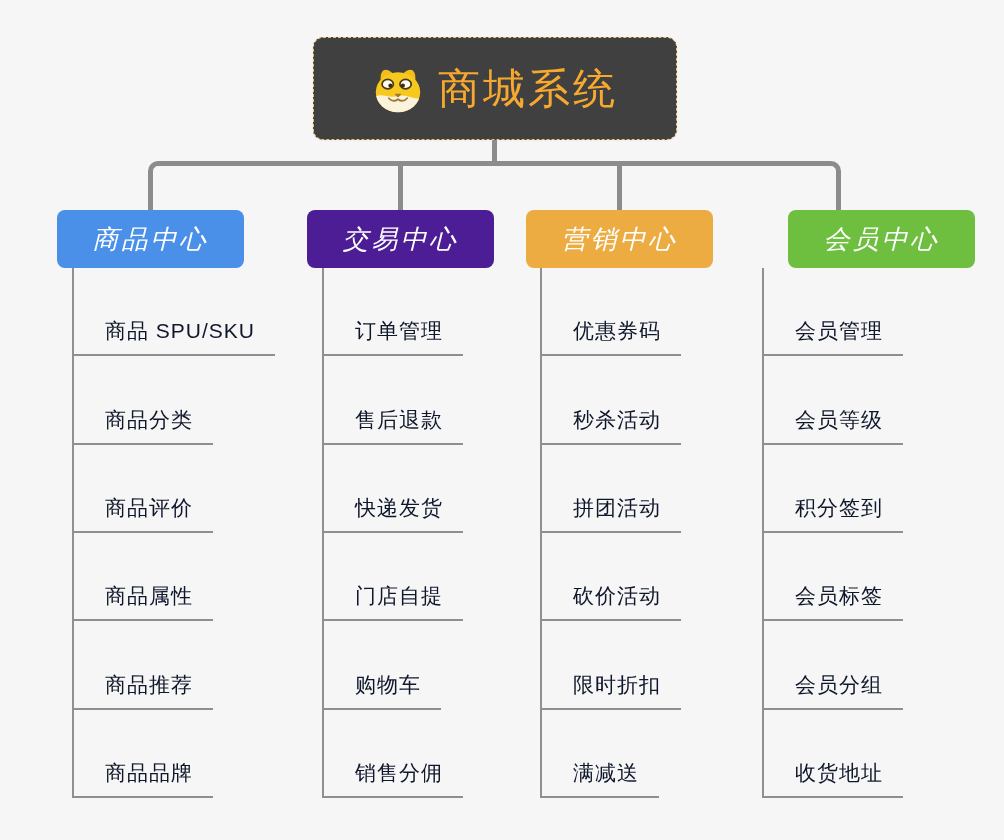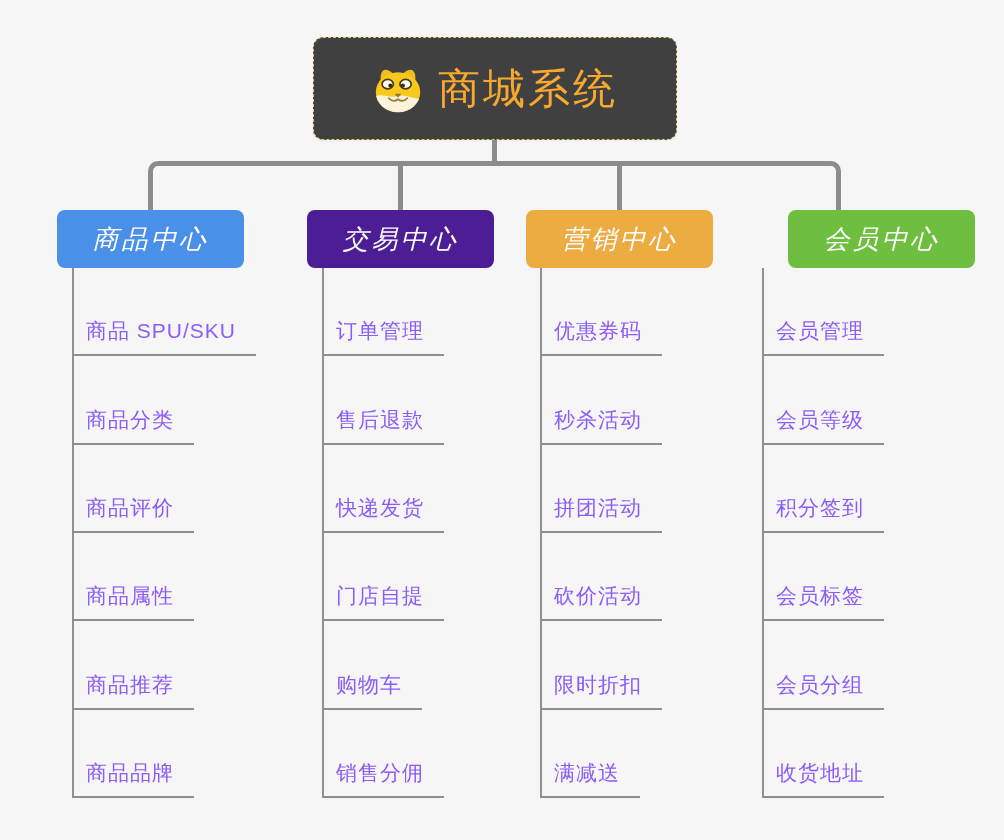--- a/index.html
+++ b/index.html
@@ -48,22 +48,22 @@
   .col{
     position:absolute;top:268px;width:250px;height:530px;
     border-left:2px solid #909090;box-sizing:content-box;
     display:flex;flex-direction:column;
   }
   .col-1{left:72px;} .col-2{left:322px;} .col-3{left:540px;} .col-4{left:762px;}
   .row{height:88.33px;display:flex;align-items:flex-end;}
   .leaf{
     display:inline-block;margin-left:-2px;
     border-bottom:2px solid #8F8F8F;
-    padding:0 20px 9px 14px;
-    font-size:21px;letter-spacing:1px;color:#8b5cf6;white-space:nowrap;
+    padding:0 20px 9px 33px;
+    font-size:21px;letter-spacing:1px;color:#0f172a;white-space:nowrap;
     cursor:pointer;
   }
 </style>
 </head>
 <body>
 
 <div class="root-node">
   <span style="display:flex;">
     <svg width="52" height="48" viewBox="0 0 48 44" aria-hidden="true">
       <defs>

